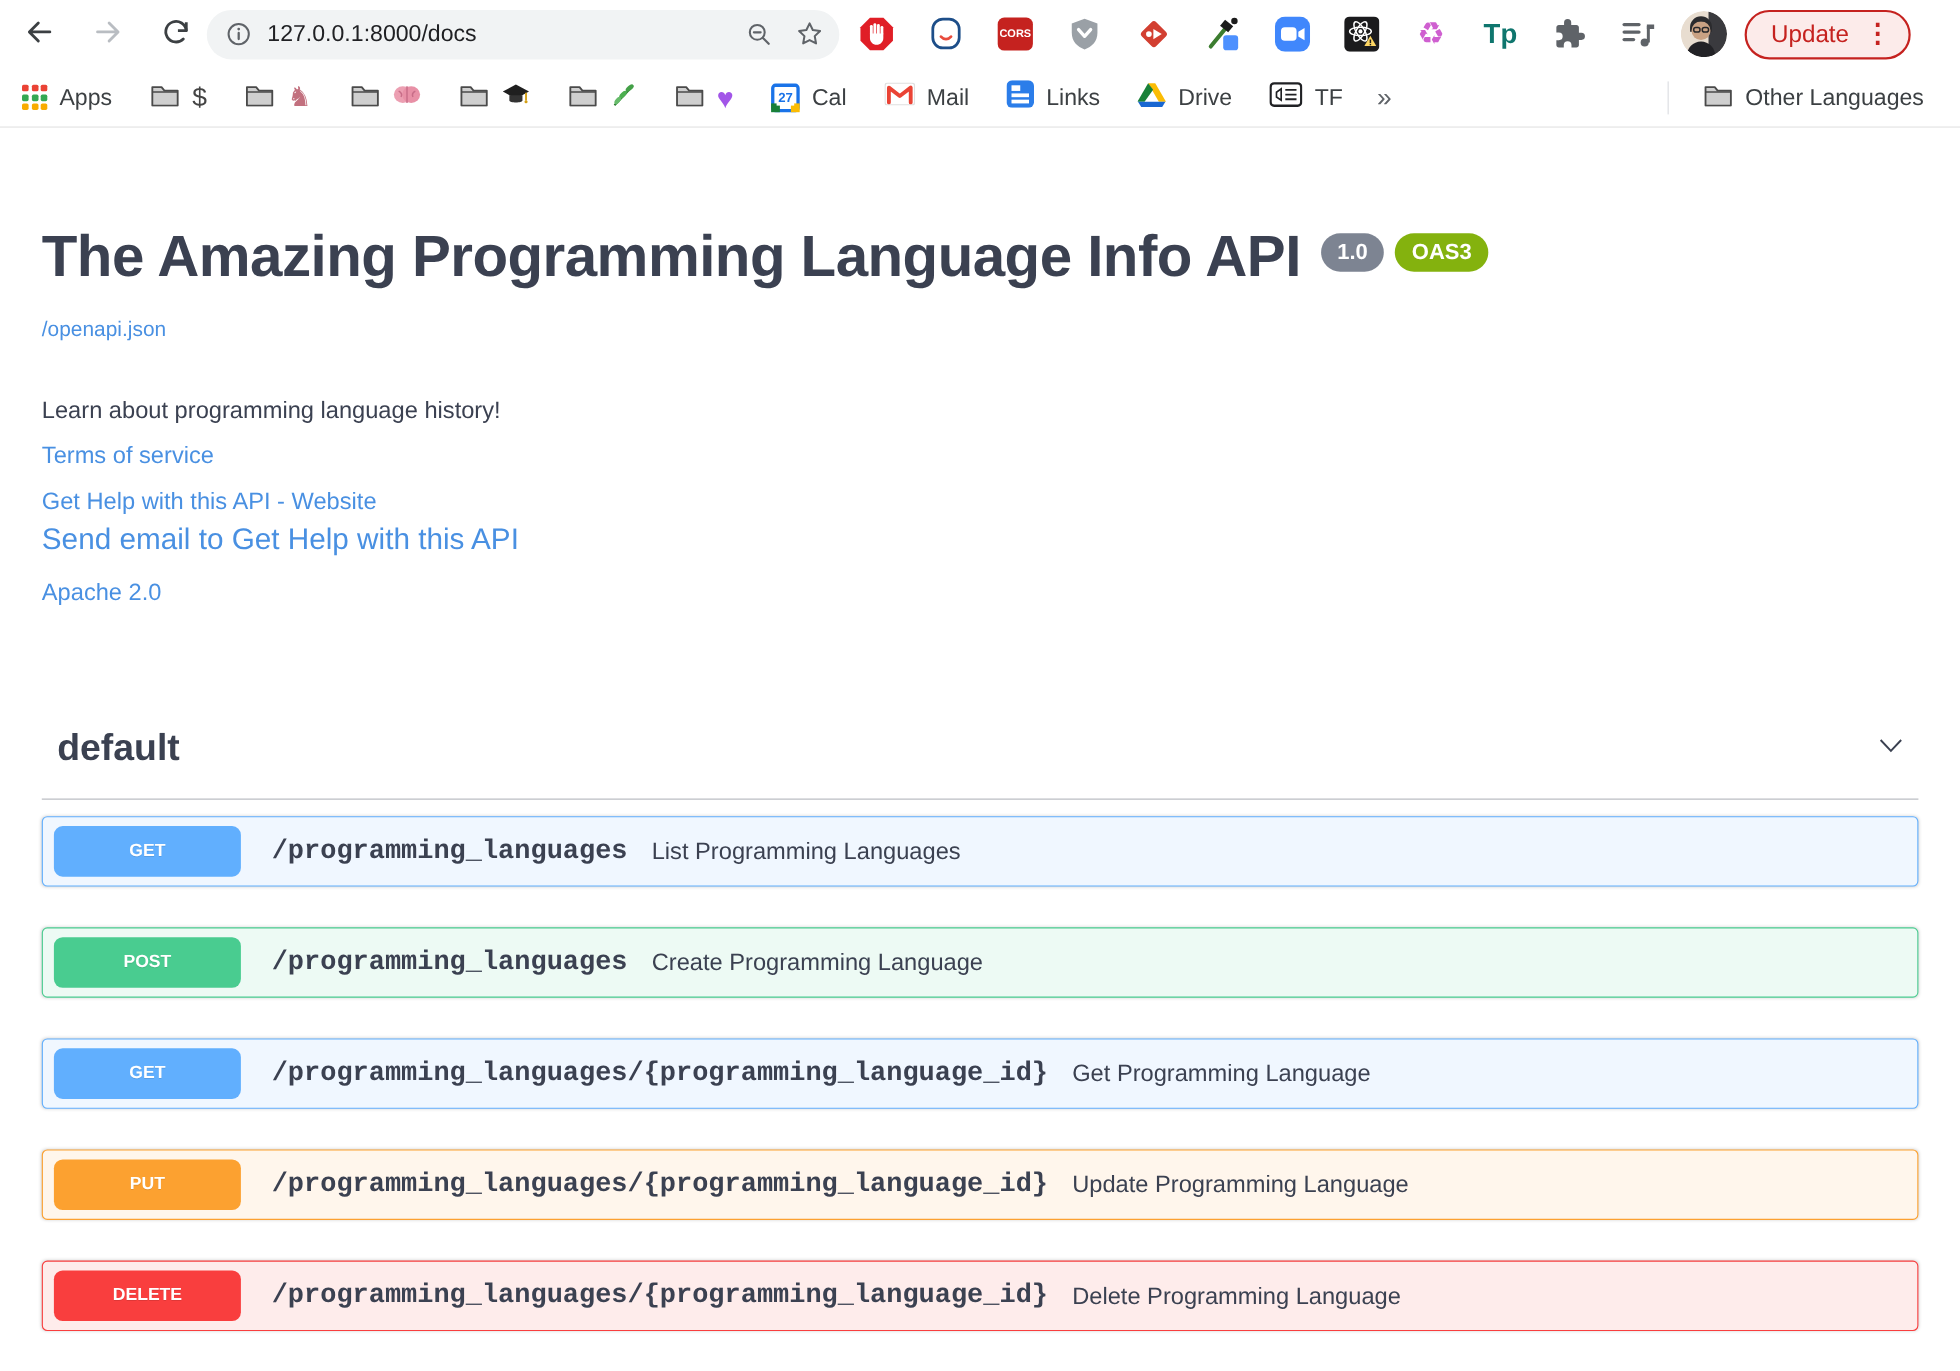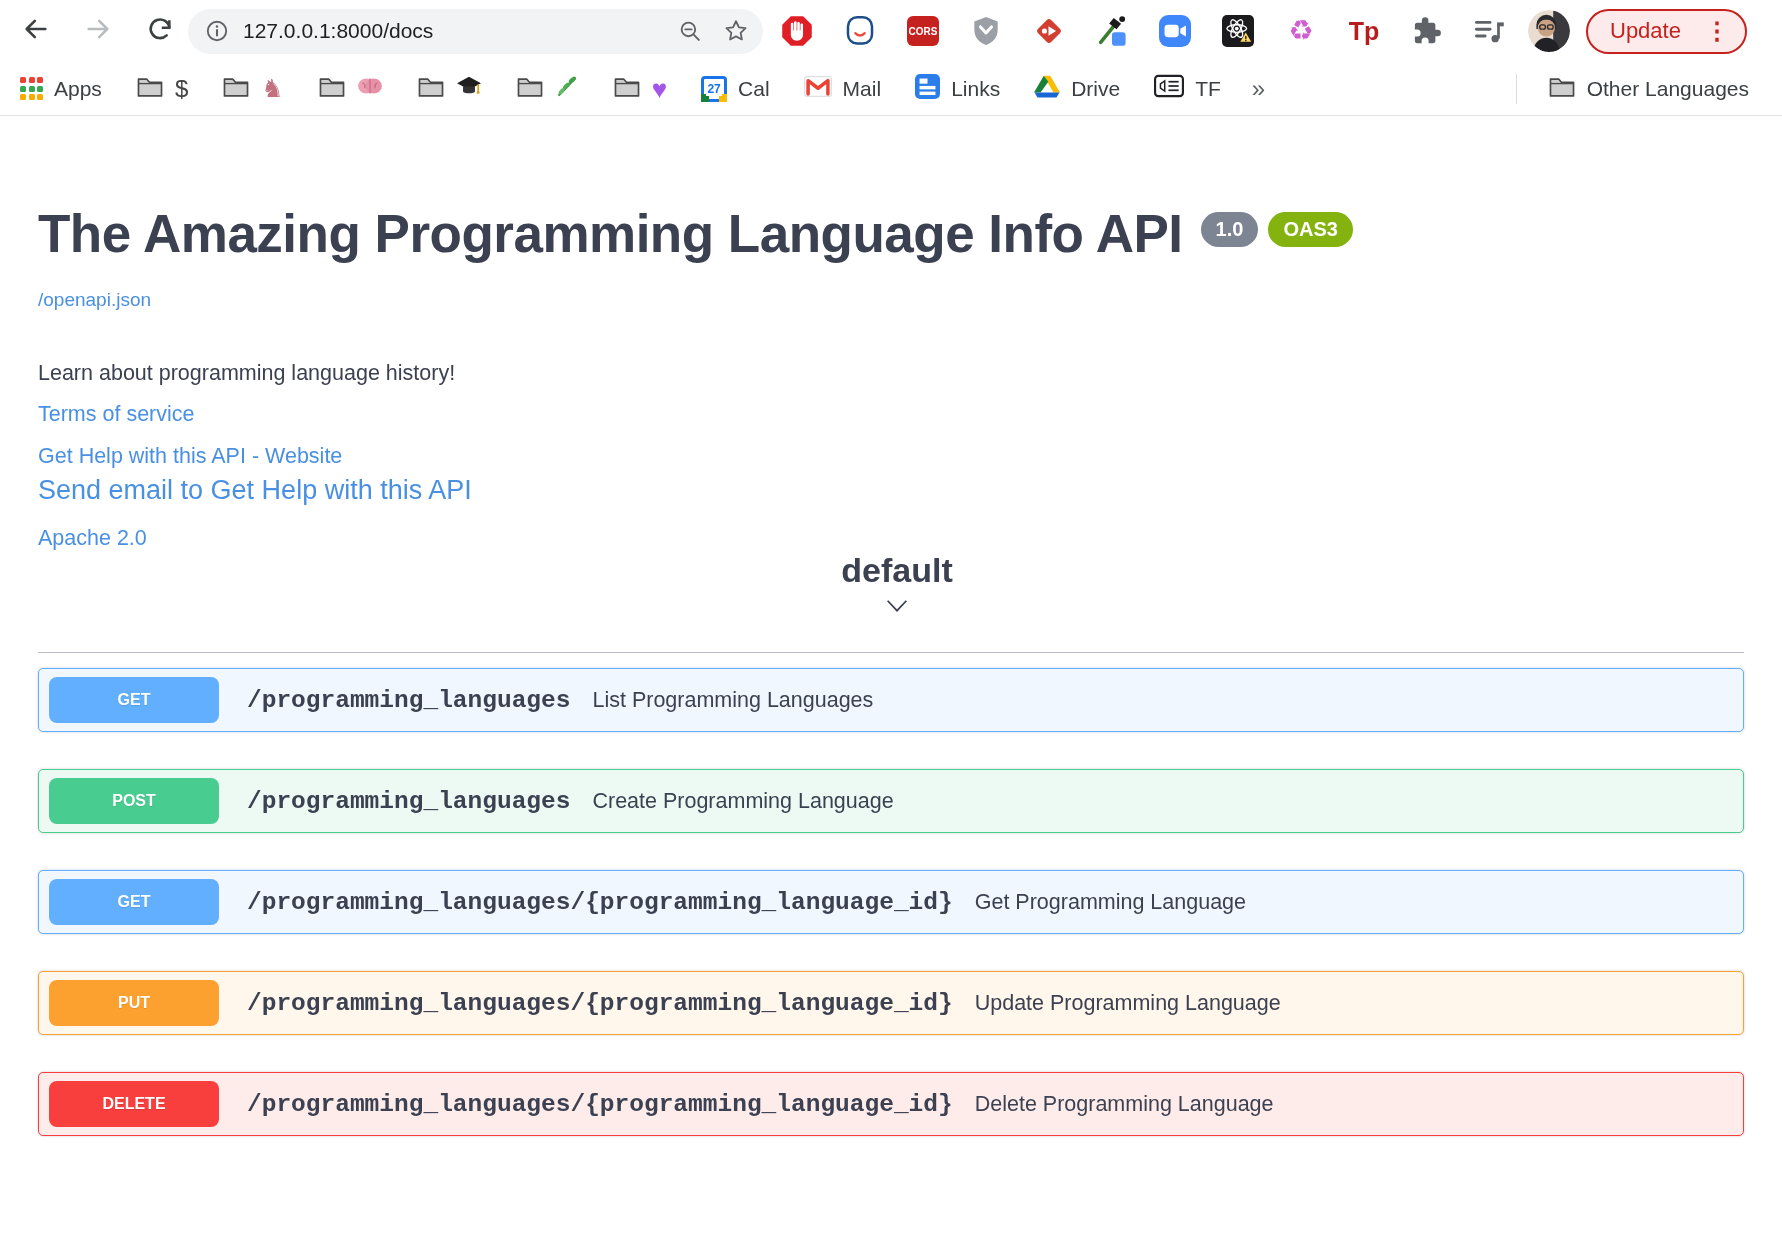--- a/index.html
+++ b/index.html
@@ -18,26 +18,26 @@
     width:575px; height:45px; background:#f1f3f4; border-radius:23px;
     display:flex; align-items:center; padding:0 14px 0 16px; margin:0 8px; flex:none;
   }
   .omnibox .url { flex:1; font-size:21px; color:#202124; margin-left:13px; white-space:nowrap; overflow:hidden; }
   .obx-icon { width:26px; height:26px; flex:none; display:flex; align-items:center; justify-content:center; }
   .obx-icon + .obx-icon { margin-left:20px; }
   .ext-row { display:flex; align-items:center; gap:31px; margin-left:10px; flex:none; }
   .ext { width:32px; height:32px; display:flex; align-items:center; justify-content:center; flex:none; }
   .cors-badge { width:32px; height:30px; background:#c5221f; border-radius:6px; color:#fff; font-weight:bold;
     font-size:10px; display:flex; align-items:center; justify-content:center; letter-spacing:0; }
-  .tp-label { color:#b91c1c; font-weight:bold; font-size:25px; font-family:"Liberation Sans",sans-serif; }
+  .tp-label { color:#0f766e; font-weight:bold; font-size:25px; font-family:"Liberation Sans",sans-serif; }
   .recycle-glyph { color:#cf5fd0; font-size:28px; line-height:1; }
   .avatar { width:42px; height:42px; border-radius:50%; overflow:hidden; margin-left:22px; flex:none; }
   .update-pill {
     margin-left:16px; height:45px; border-radius:23px; border:2px solid #c5221f; background:#fcebea;
-    color:#c5221f; display:flex; align-items:center; padding:0 16px 0 22px; gap:24px; font-size:22px; flex:none;
+    color:#c5221f; display:flex; align-items:center; padding:0 16px 0 22px; gap:14px; font-size:22px; flex:none;
   }
   .update-pill .dots { font-size:24px; line-height:1; font-weight:bold; }
 
   .bookmarks {
     height:54px; display:flex; align-items:center; padding:0 16px; background:#fff;
     border-bottom:1px solid #e2e2e2; font-size:21px; color:#3c4043;
   }
   .bm { display:flex; align-items:center; gap:11px; padding:0 17px; white-space:nowrap; }
   .bm:first-child { padding-left:4px; }
   .apps-grid { display:grid; grid-template-columns:repeat(3,6px); grid-template-rows:repeat(3,6px); gap:2.5px; }
@@ -65,21 +65,21 @@
   .badge-oas { background:#84b20e; }
   a.swlink { color:#4990e2; text-decoration:none; display:inline-block; }
   .spec-link { margin-top:26px; font-size:19px; }
   .api-desc { margin-top:50px; font-size:21.5px; color:#3b4151; }
   .lnk-terms   { margin-top:16px; font-size:21.5px; }
   .lnk-website { margin-top:17px; font-size:21.5px; }
   .lnk-email   { margin-top:6px;  font-size:27px; }
   .lnk-license { margin-top:20px; font-size:21.5px; }
   .lnk-block a { display:block; }
 
-  .section-header { display:flex; align-items:center; justify-content:space-between; padding:0 2px 0 14px;flex-direction:column; }
+  .section-header { margin-top:110px; display:flex; align-items:center; justify-content:space-between; padding:0 2px 0 14px; }
   .section-title { font-size:34px; font-weight:bold; color:#3b4151; }
   .section-chevron { width:46px; height:36px; display:flex; align-items:center; justify-content:center; }
   .section-rule { border:none; border-top:1px solid rgba(59,65,81,.35); margin:26px 0 0 0; }
 
   .endpoints { margin-top:15px; }
   .op-row {
     height:64px; border-radius:5px; display:flex; align-items:center; padding:0 10px;
     margin-bottom:37px; border:1.5px solid; box-shadow:0 0 3px rgba(0,0,0,.19);
   }
   .op-row .method {

